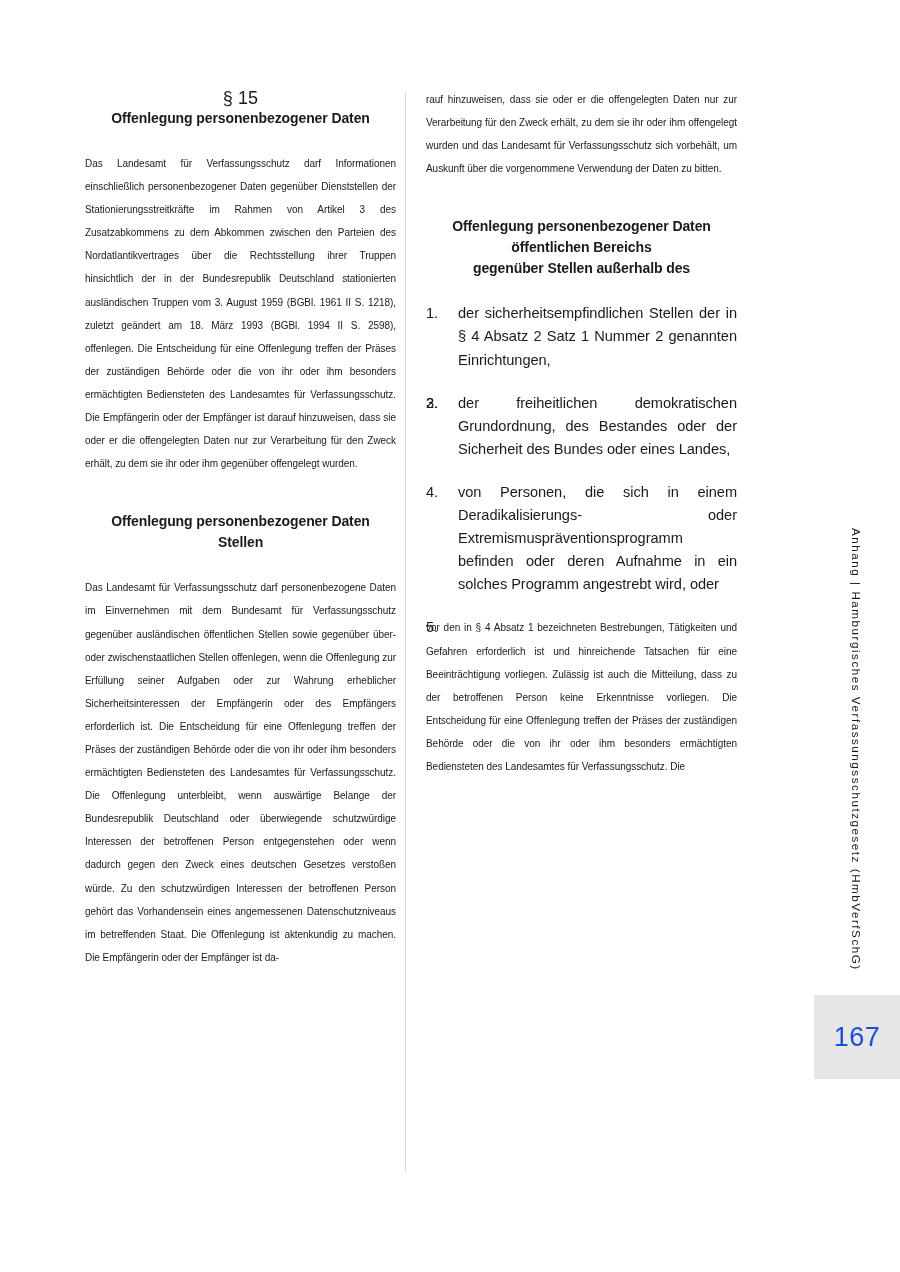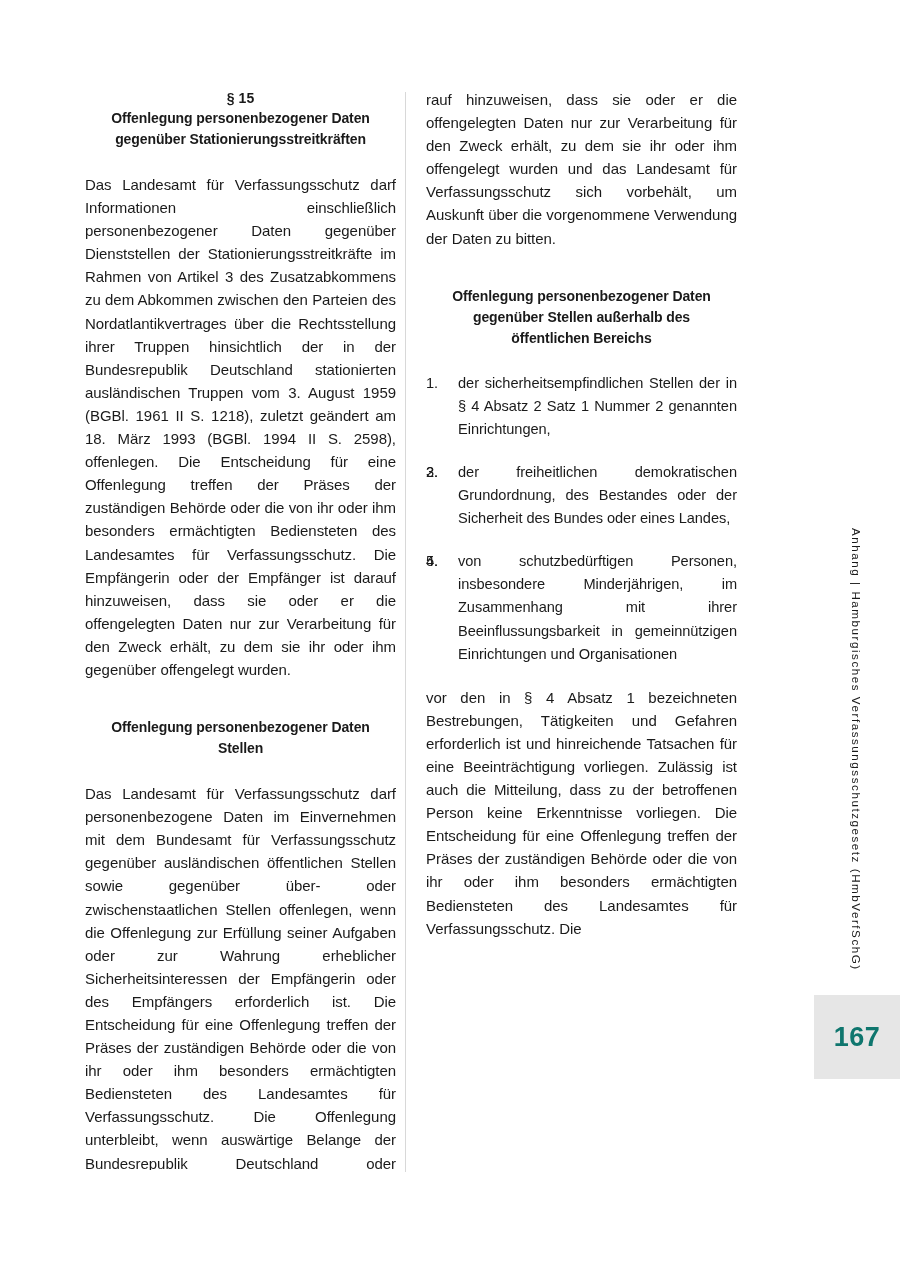--- a/index.html
+++ b/index.html
@@ -40,42 +40,42 @@
     left: 405px;
     top: 92px;
     width: 1px;
     height: 1080px;
     background: #d8d8d8;
   }
 
   
   .sec-num {
     text-align: center;
-    font-weight: bold;
-    font-size: 14px;
+    font-weight: normal;
+    font-size: 18px;
     line-height: 20px;
     margin: 0;
     letter-spacing: 0.1px;
   }
   .sec-title {
     text-align: center;
     font-weight: bold;
     font-size: 14px;
     line-height: 21px;
     margin: 0 0 0 0;
     letter-spacing: -0.1px;
   }
   .head-block { margin-bottom: 23px; }
   .head-block.spaced-top { margin-top: 36px; }
 
   
   p.body {
     text-align: justify;
     text-justify: inter-word;
-    font-size: 15px;
+    font-size: 10px;
     line-height: 23.1px;
     margin: 0 0 22px 0;
     hyphens: manual;
     letter-spacing: -0.05px;
   }
   p.body:last-child { margin-bottom: 0; }
 
   
   ol.numlist {
     list-style: none;
@@ -107,22 +107,22 @@
     top: 995px;
     width: 86px;
     height: 84px;
     background: #e6e6e6;
     display: flex;
     align-items: center;
     justify-content: center;
   }
   .page-num-box .num {
     font-size: 27px;
-    font-weight: bold;
-    color: #0f766e;
+    font-weight: normal;
+    color: #1d4ed8;
     letter-spacing: 0.5px;
   }
 
   
   .side-running-head {
     position: absolute;
     left: 845px;
     top: 528px;
     width: 22px;
     height: 430px;
@@ -142,63 +142,62 @@
 
   <div class="col-divider"></div>
 
   <div class="columns">
 
     <div class="col col-left">
 
       <div class="head-block">
         <div class="sec-num">§ 15</div>
         <div class="sec-title">Offenlegung personenbezogener Daten</div>
-        <div class="sec-title">gegenüber Stationierungsstreitkräften</div>
       </div>
 
       <p class="body">Das Landesamt für Verfassungsschutz darf Informationen einschließlich personenbezogener Daten gegenüber Dienststellen der Stationierungsstreitkräfte im Rahmen von Artikel 3 des Zusatzabkommens zu dem Abkommen zwischen den Parteien des Nordatlantikvertrages über die Rechtsstellung ihrer Truppen hinsichtlich der in der Bundesrepublik Deutschland stationierten ausländischen Truppen vom 3. August 1959 (BGBl. 1961 II S. 1218), zuletzt geändert am 18. März 1993 (BGBl. 1994 II S. 2598), offenlegen. Die Entscheidung für eine Offenlegung treffen der Präses der zuständigen Behörde oder die von ihr oder ihm besonders ermächtigten Bediensteten des Landesamtes für Verfassungsschutz. Die Empfängerin oder der Empfänger ist darauf hinzuweisen, dass sie oder er die offengelegten Daten nur zur Verarbeitung für den Zweck erhält, zu dem sie ihr oder ihm gegenüber offengelegt wurden.</p>
 
       <div class="head-block spaced-top">
         <div class="sec-title">Offenlegung personenbezogener Daten</div>
         <div class="sec-title">Stellen</div>
       </div>
 
       <p class="body">Das Landesamt für Verfassungsschutz darf personenbezogene Daten im Einvernehmen mit dem Bundesamt für Verfassungsschutz gegenüber ausländischen öffentlichen Stellen sowie gegenüber über- oder zwischenstaatlichen Stellen offenlegen, wenn die Offenlegung zur Erfüllung seiner Aufgaben oder zur Wahrung erheblicher Sicherheitsinteressen der Empfängerin oder des Empfängers erforderlich ist. Die Entscheidung für eine Offenlegung treffen der Präses der zuständigen Behörde oder die von ihr oder ihm besonders ermächtigten Bediensteten des Landesamtes für Verfassungsschutz. Die Offenlegung unterbleibt, wenn auswärtige Belange der Bundesrepublik Deutschland oder überwiegende schutzwürdige Interessen der betroffenen Person entgegenstehen oder wenn dadurch gegen den Zweck eines deutschen Gesetzes verstoßen würde. Zu den schutzwürdigen Interessen der betroffenen Person gehört das Vorhandensein eines angemessenen Datenschutzniveaus im betreffenden Staat. Die Offenlegung ist aktenkundig zu machen. Die Empfängerin oder der Empfänger ist da-</p>
 
     </div>
 
     <div class="col col-right">
 
       <p class="body">rauf hinzuweisen, dass sie oder er die offengelegten Daten nur zur Verarbeitung für den Zweck erhält, zu dem sie ihr oder ihm offengelegt wurden und das Landesamt für Verfassungsschutz sich vorbehält, um Auskunft über die vorgenommene Verwendung der Daten zu bitten.</p>
 
       <div class="head-block spaced-top">
         <div class="sec-title">Offenlegung personenbezogener Daten</div>
+        <div class="sec-title">öffentlichen Bereichs</div>
         <div class="sec-title">gegenüber Stellen außerhalb des</div>
-        <div class="sec-title">öffentlichen Bereichs</div>
       </div>
 
 
       <ol class="numlist">
         <li>
           <span class="marker">1.</span>
           <span>der sicherheitsempfindlichen Stellen der in § 4 Absatz 2 Satz 1 Nummer 2 genannten Einrichtungen,</span>
         </li>
         <li>
           <span class="marker">2.</span>
         </li>
         <li>
           <span class="marker">3.</span>
           <span>der freiheitlichen demokratischen Grundordnung, des Bestandes oder der Sicherheit des Bundes oder eines Landes,</span>
         </li>
         <li>
           <span class="marker">4.</span>
+          <span>von Personen, die sich in einem Deradikalisierungs- oder Extremismuspräventionsprogramm befinden oder deren Aufnahme in ein solches Programm angestrebt wird, oder</span>
         </li>
         <li>
           <span class="marker">5.</span>
-          <span>von schutzbedürftigen Personen, insbesondere Minderjährigen, im Zusammenhang mit ihrer Beeinflussungsbarkeit in gemeinnützigen Einrichtungen und Organisationen</span>
         </li>
       </ol>
 
       <p class="body">vor den in § 4 Absatz 1 bezeichneten Bestrebungen, Tätigkeiten und Gefahren erforderlich ist und hinreichende Tatsachen für eine Beeinträchtigung vorliegen. Zulässig ist auch die Mitteilung, dass zu der betroffenen Person keine Erkenntnisse vorliegen. Die Entscheidung für eine Offenlegung treffen der Präses der zuständigen Behörde oder die von ihr oder ihm besonders ermächtigten Bediensteten des Landesamtes für Verfassungsschutz. Die</p>
 
     </div>
   </div>
 
   <div class="side-running-head">Anhang | Hamburgisches Verfassungsschutzgesetz (HmbVerfSchG)</div>
 

